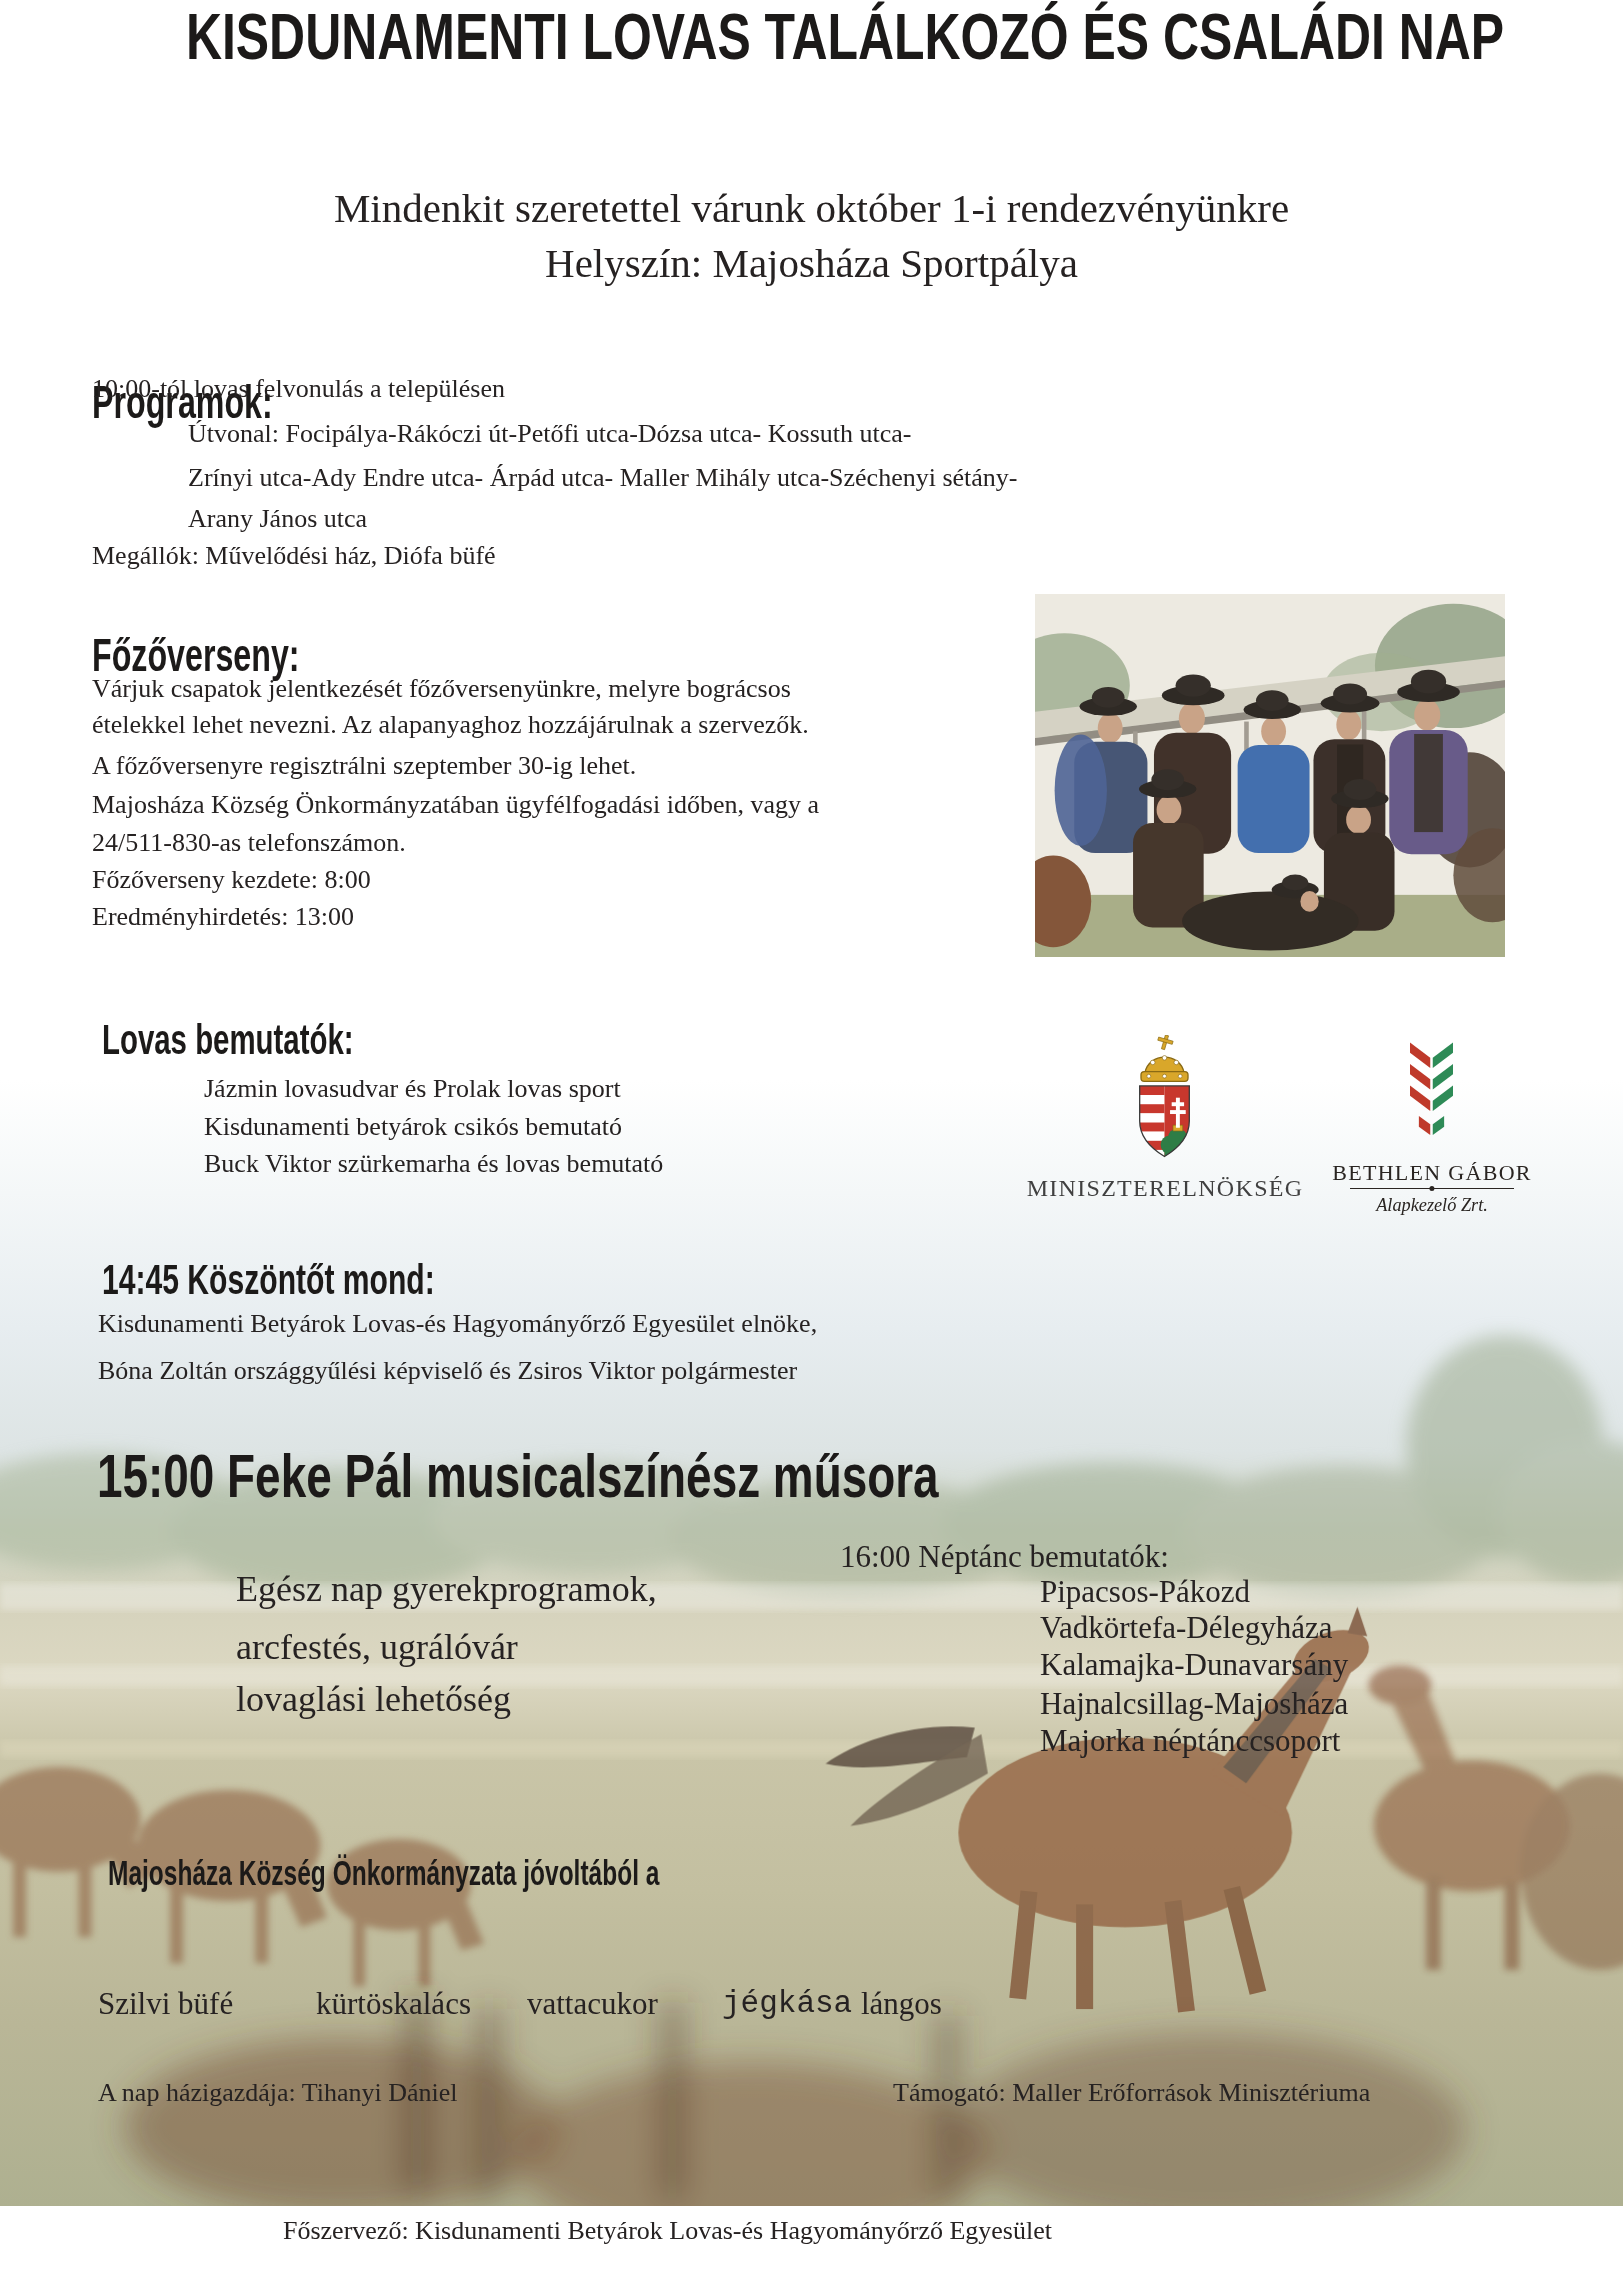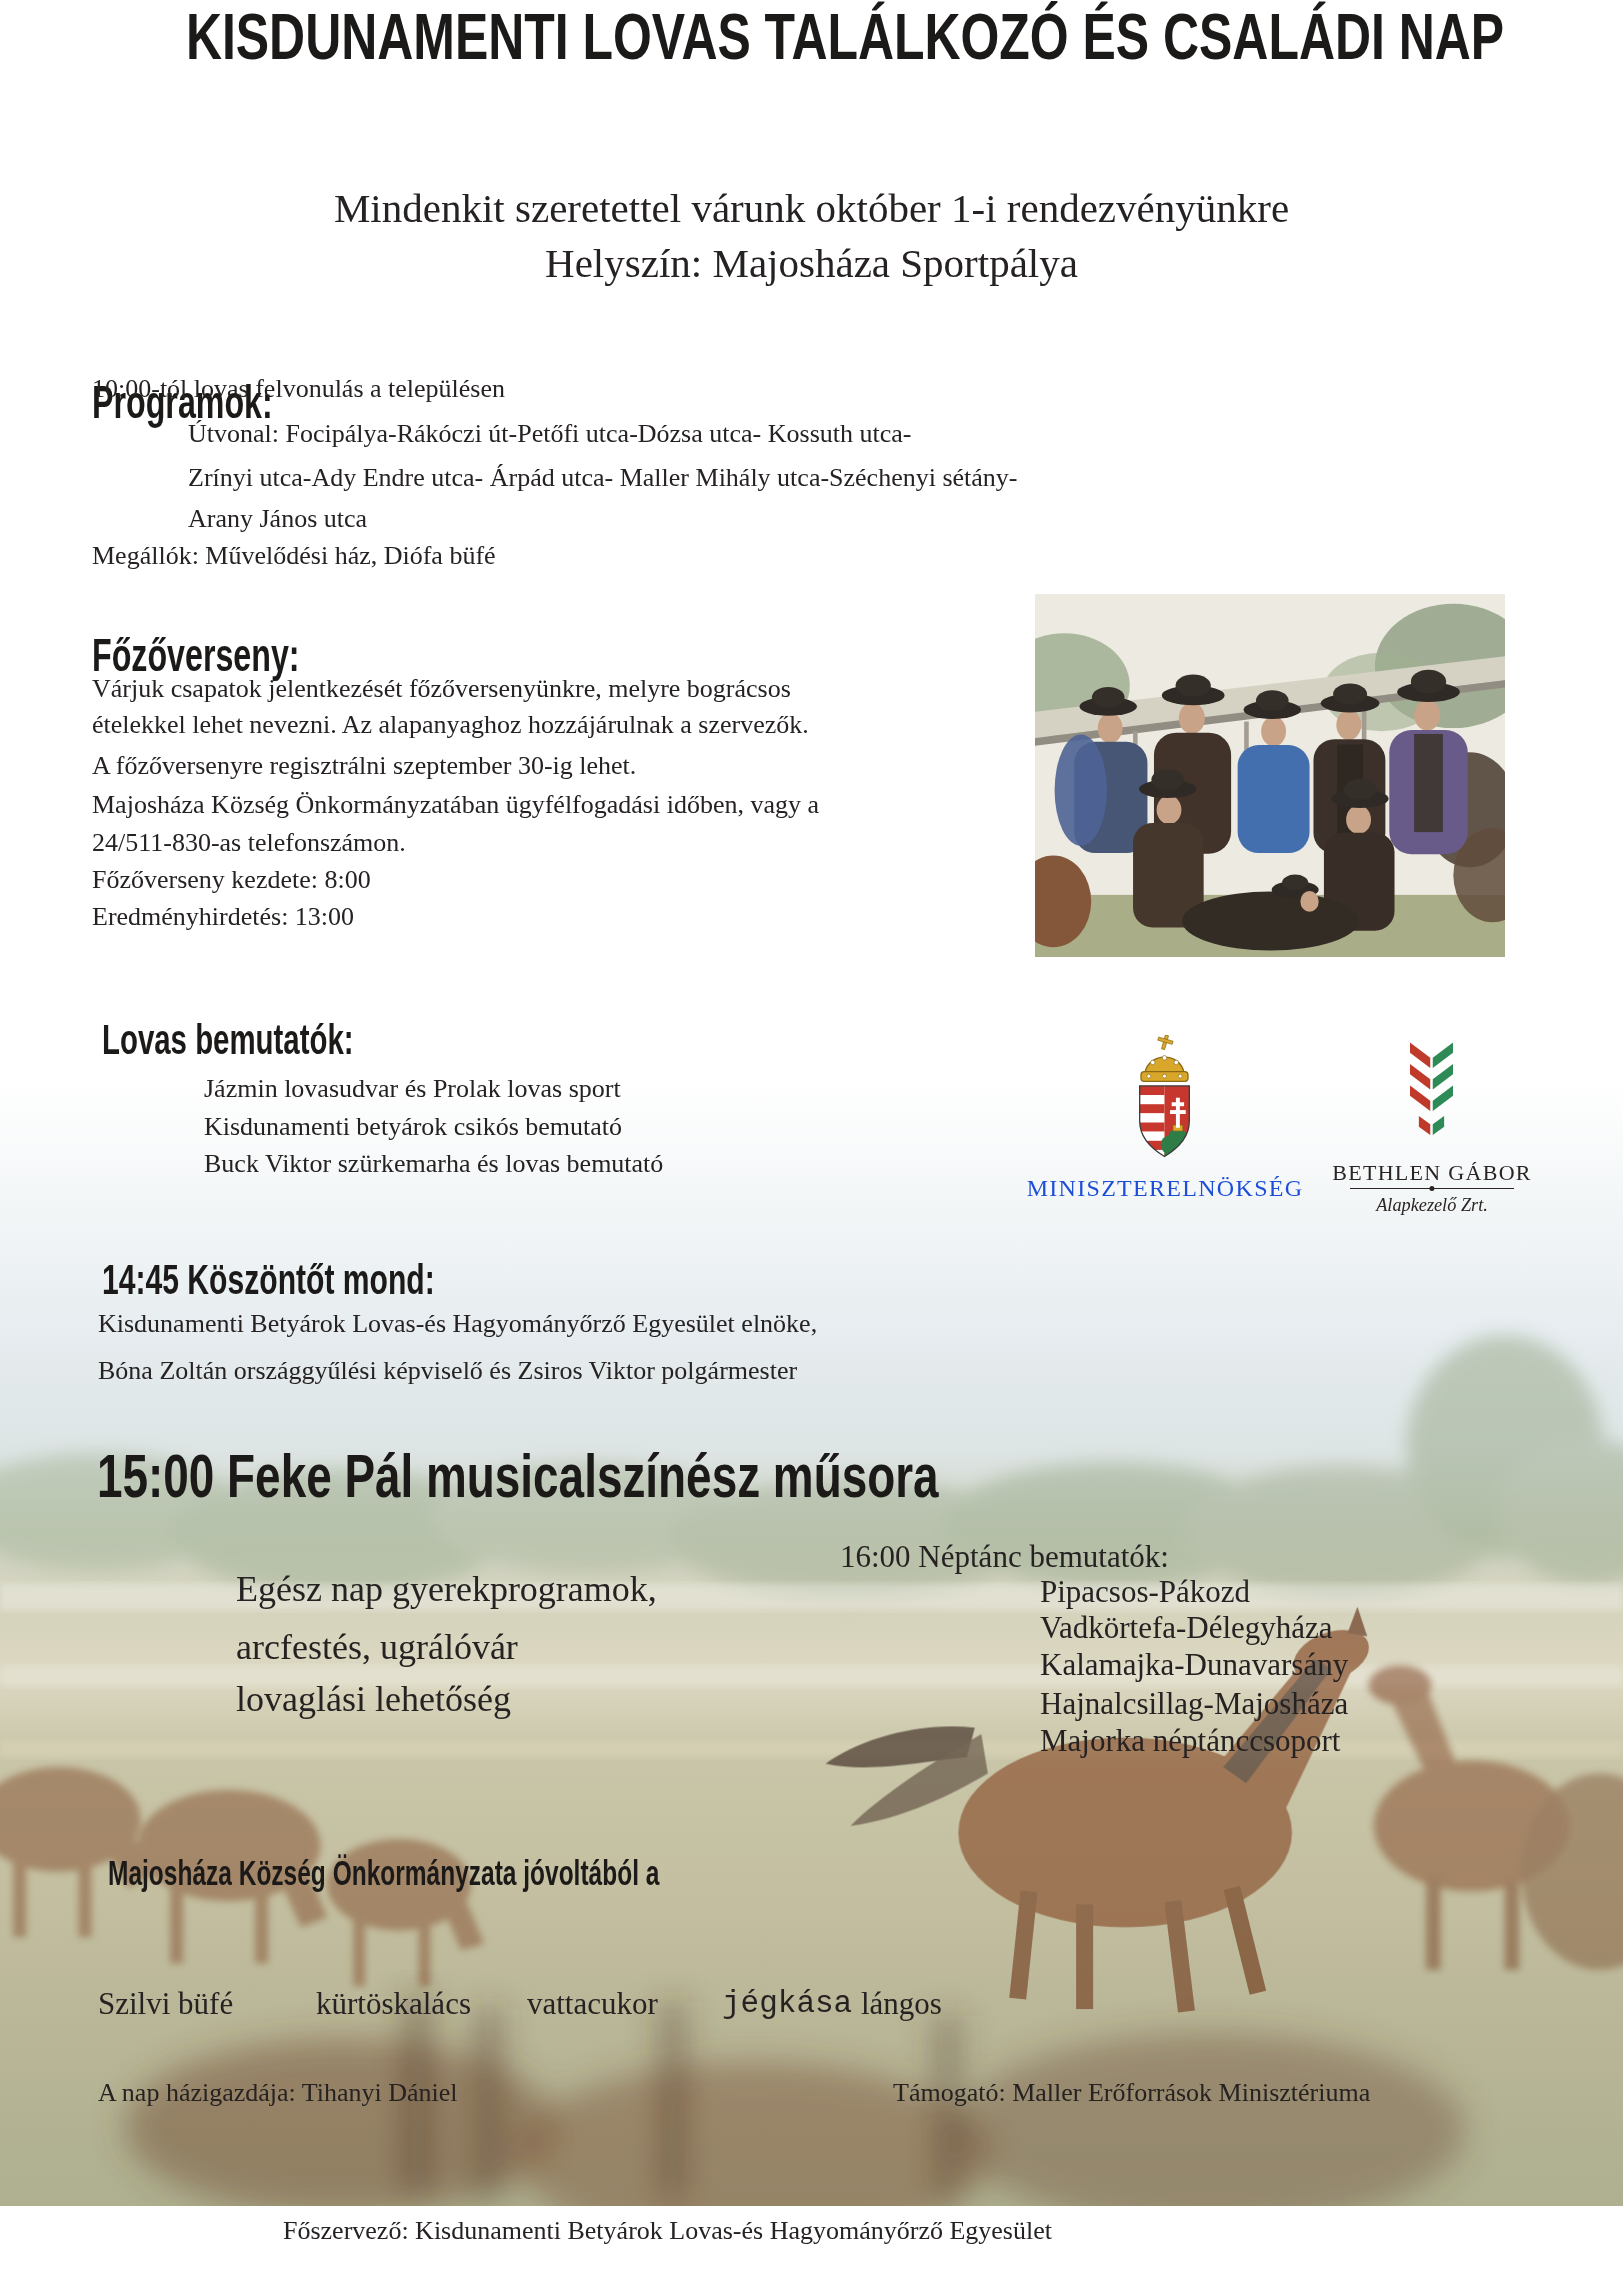--- a/index.html
+++ b/index.html
@@ -9,21 +9,21 @@
   .serif{font-family:"Liberation Serif",serif;color:#262222;white-space:nowrap;line-height:1.15;}
   .cond{font-family:"Liberation Sans",sans-serif;font-weight:bold;color:#1c1a19;
         white-space:nowrap;display:inline-block;transform:scaleX(.70);transform-origin:0 80%;}
   .title-wrap{left:0;top:84;width:1623px;text-align:center;}
   .title-wrap .cond{transform:scaleX(.78);transform-origin:50% 50%;font-size:64px;}
   .subtitle{left:0;width:1623px;text-align:center;font-size:41px;}
   .h-section{font-size:46px;}
   .body-46{font-size:26px;}
   .body-48{font-size:31px;}
   .gyerek-line{font-size:36px;}
-  .logo-caption{font-family:"Liberation Serif",serif;color:#1d4ed8;text-align:center;}
+  .logo-caption{font-family:"Liberation Serif",serif;color:#404040;text-align:center;}
   .bethlen-title{font-size:22px;letter-spacing:1.3px;color:#2a2522;}
   .bethlen-sub{font-size:18.3px;font-style:italic;color:#2a2522;}
   .divider{height:1.3px;background:#2a2522;}
   .divider .dot{position:absolute;left:50%;top:-2px;width:5.2px;height:5.2px;border-radius:50%;
                 background:#2a2522;transform:translateX(-50%);}
   .photo-frame{left:1035px;top:594px;width:470px;height:363px;}
   svg{display:block;}
 </style>
 </head>
 <body>

